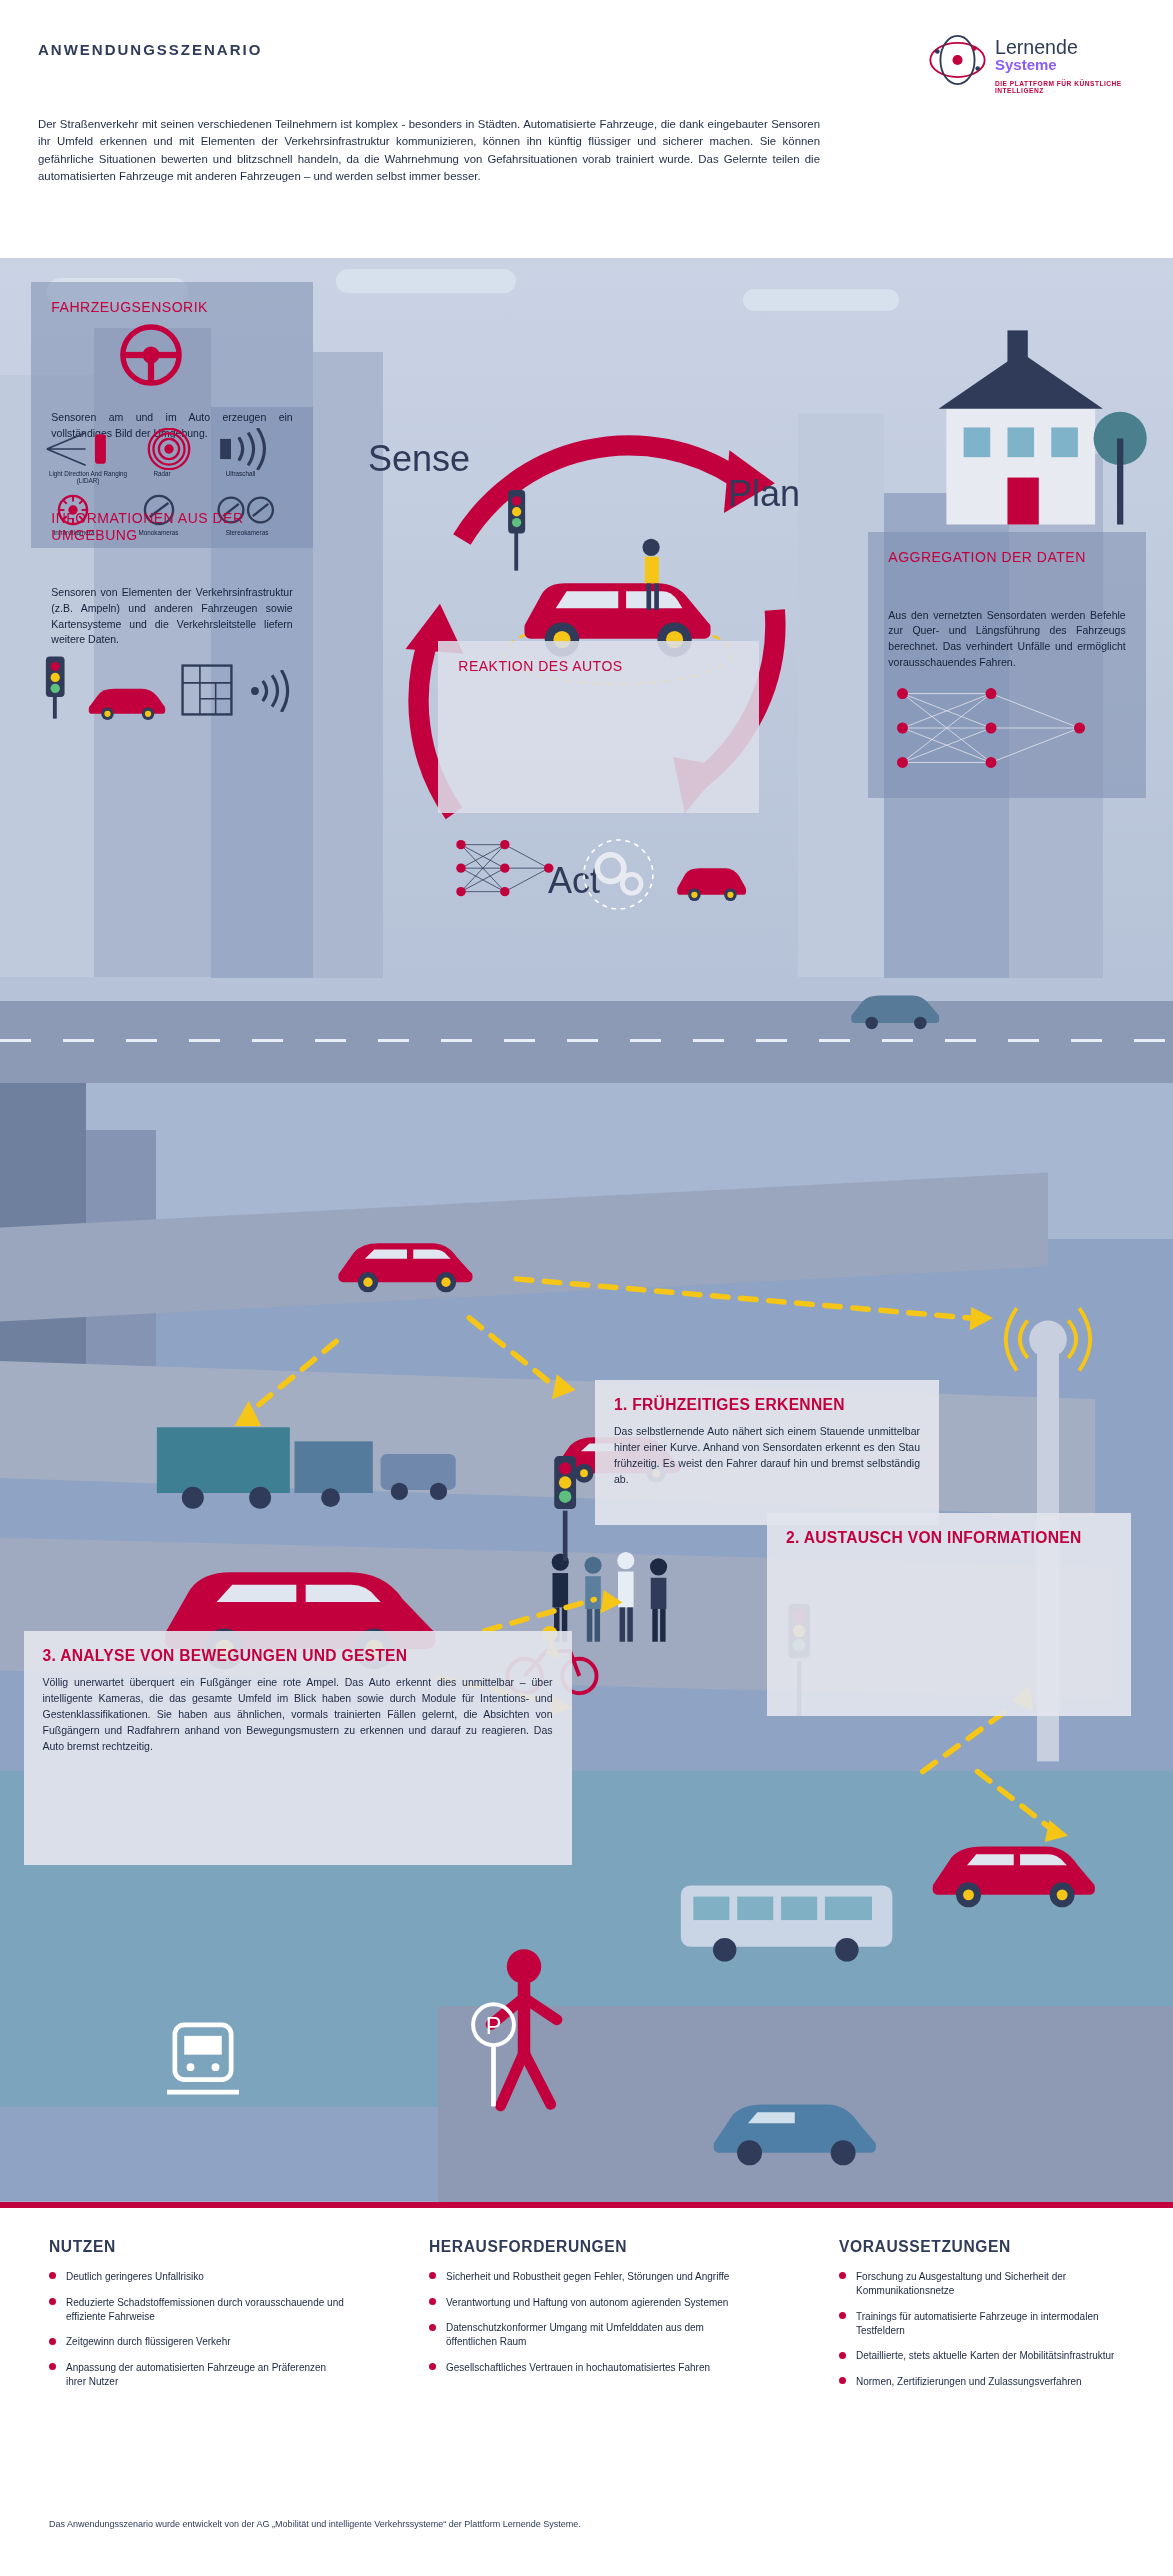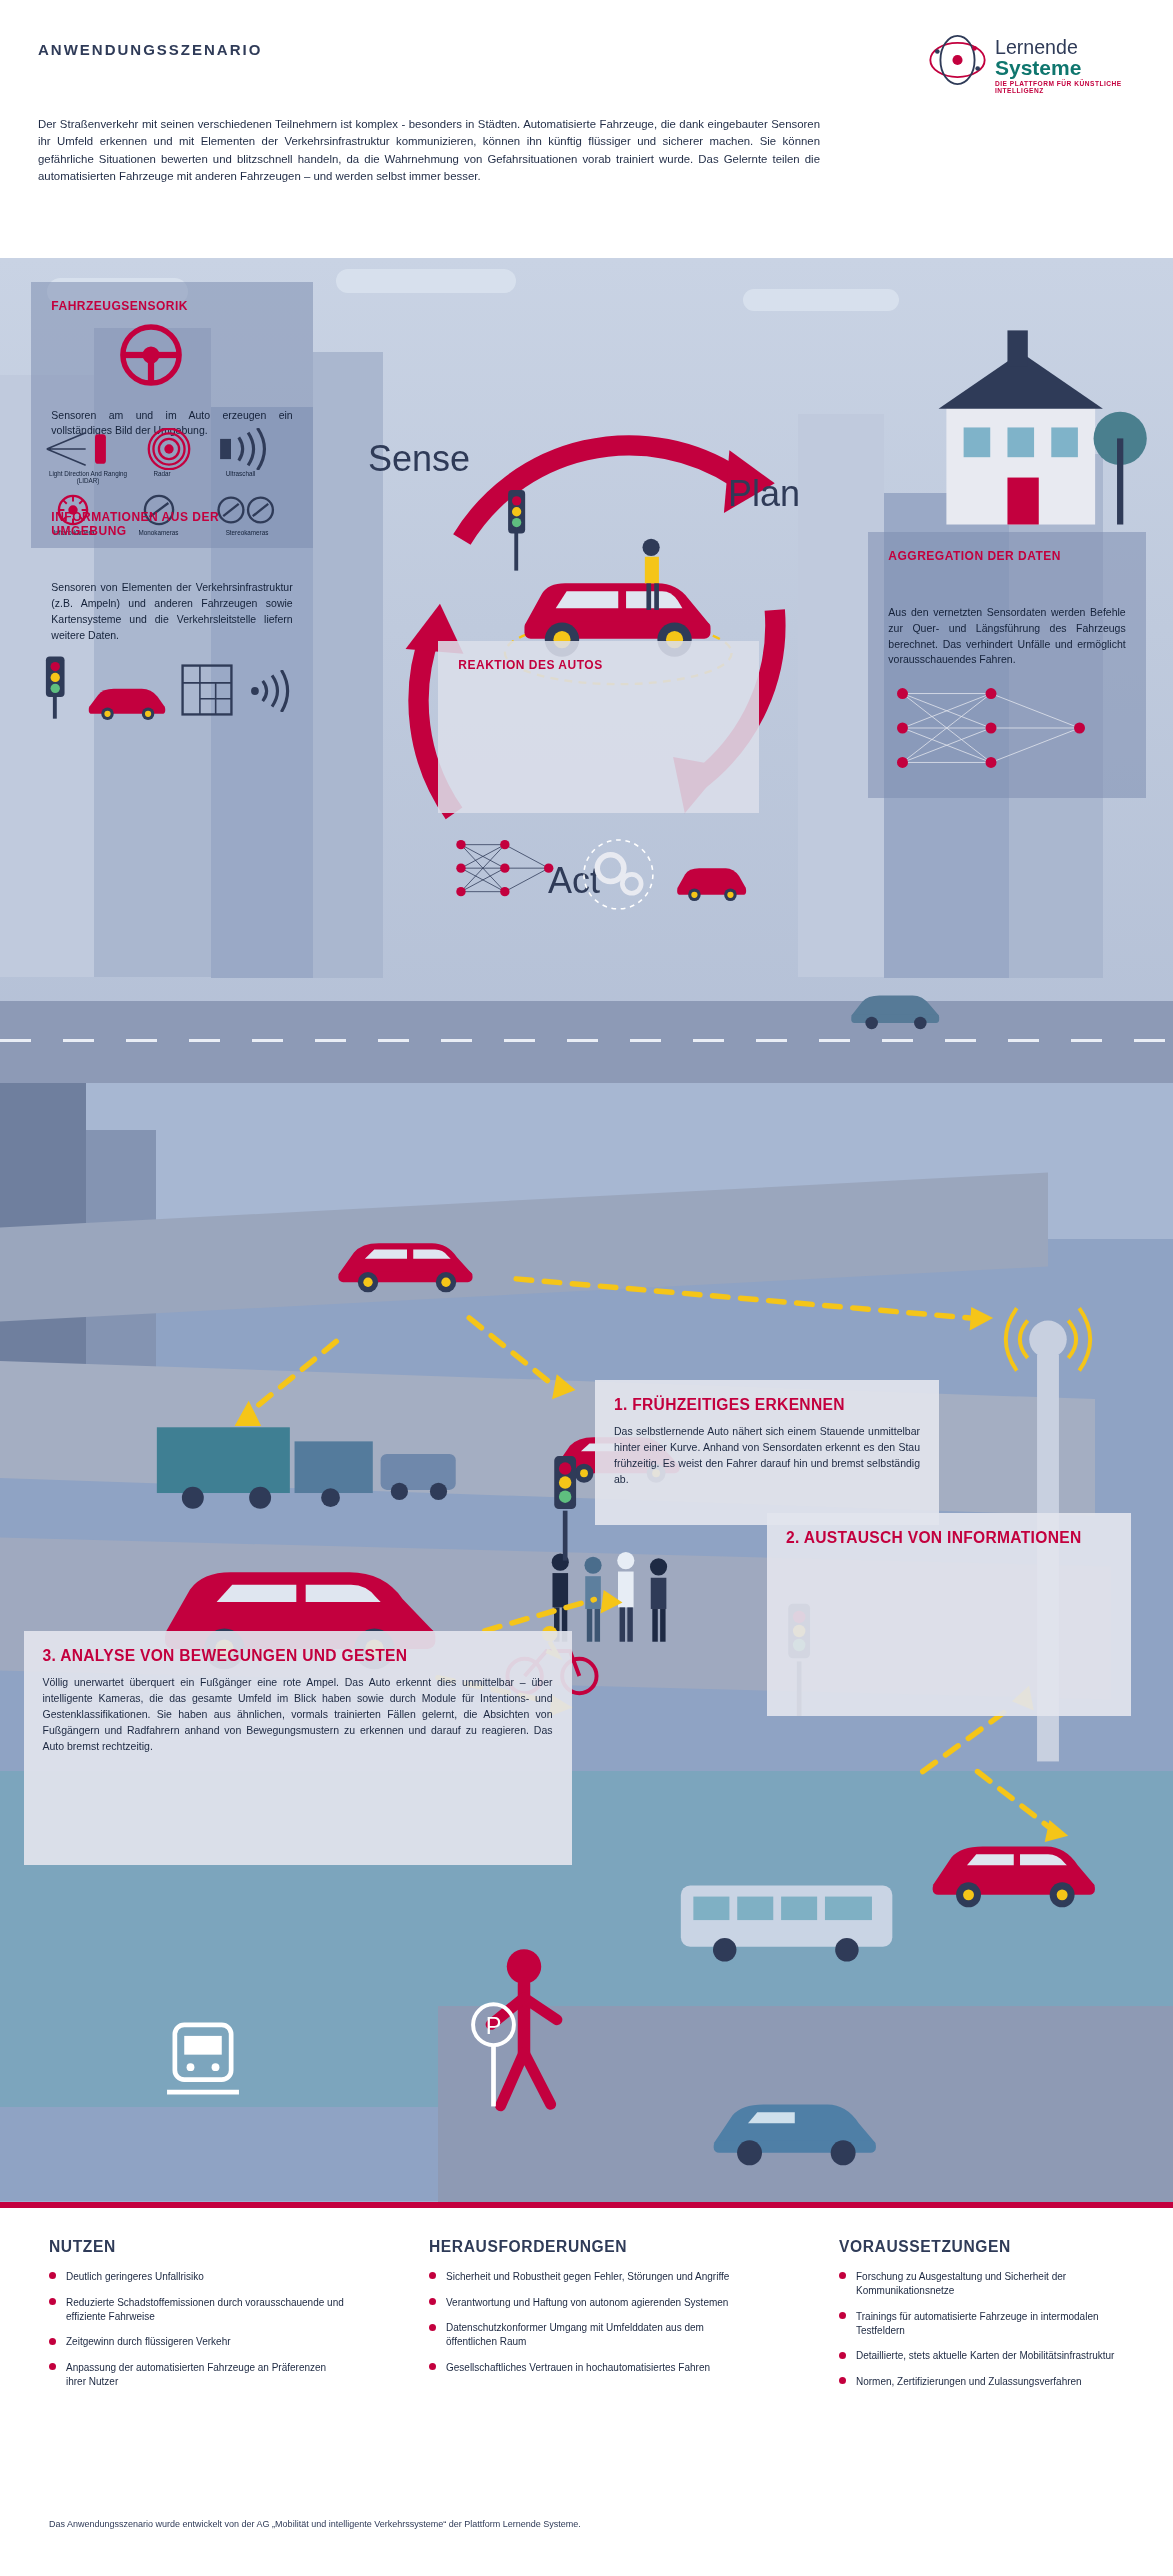--- a/index.html
+++ b/index.html
@@ -33,21 +33,21 @@
   }
   .intro {
     position: absolute; left: 38px; top: 116px; width: 782px;
     font-size: 11.4px; line-height: 1.52; color: #1e2a44;
     text-align: justify;
   }
   .logo {
     position: absolute; right: 34px; top: 28px; width: 219px; height: 70px;
   }
   .logo-word1 { position:absolute; left: 75px; top: 7.8px; font-size: 19.6px; color:#2f3b58; }
-  .logo-word2 { position:absolute; left: 75px; top: 28px; font-size: 21px; color:#0f766e; font-weight:bold;}
+  .logo-word2 { position:absolute; left: 75px; top: 28px; font-size: 15px; color:#8b5cf6; font-weight:bold;}
   .logo-sub { position:absolute; left: 75px; top: 52px; font-size: 6.6px; letter-spacing:0.5px; color:#c3003e; font-weight:bold;}
   .logo-mark { position:absolute; left: 7.8px; top: 6.3px; width: 59px; height: 52px; }
 
   
   .scene-top {
     position: absolute; left: 0; top: 258px; width: 1173px; height: 825px;
     background: linear-gradient(180deg,#c9d3e4 0%, #bfcadd 45%, #b4c0d6 100%);
     overflow: hidden;
   }
   .sky-cloud { position:absolute; background:#dbe3ef; border-radius:31px; opacity:.8;}
@@ -67,21 +67,21 @@
   }
 
   
   .panel {
     position: absolute;
     background: rgba(126,142,176,0.55);
     padding: 17px 20.3px;
   }
   .panel.light { background: rgba(219,222,233,0.88); }
   .panel h3 {
-    font-size: 12px; letter-spacing: 0.5px; color:#c3003e; font-weight:bold;
+    font-size: 14px; letter-spacing: 0.5px; color:#c3003e; font-weight:normal;
     margin-bottom: 11px; line-height:1.18;
   }
   .panel.dark h3 { color:#c3003e; }
   .panel p {
     font-size: 10.5px; line-height:1.5; color:#1b2740; text-align: justify; margin-top: 42px;
   }
   .panel.dark p { color:#132038; }
 
   #panel-sensorik { left: 31px; top: 23.5px; width: 282px; height: 266px; }
   #panel-umgebung { left: 31px; top: 235px; width: 282px; height: 266px; background: rgba(126,142,176,0.0); }

